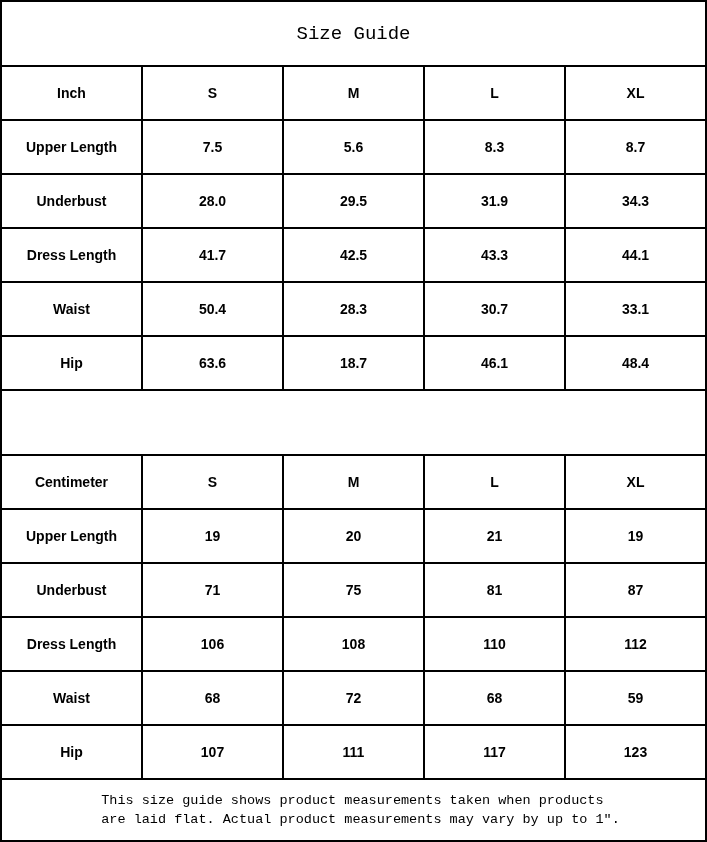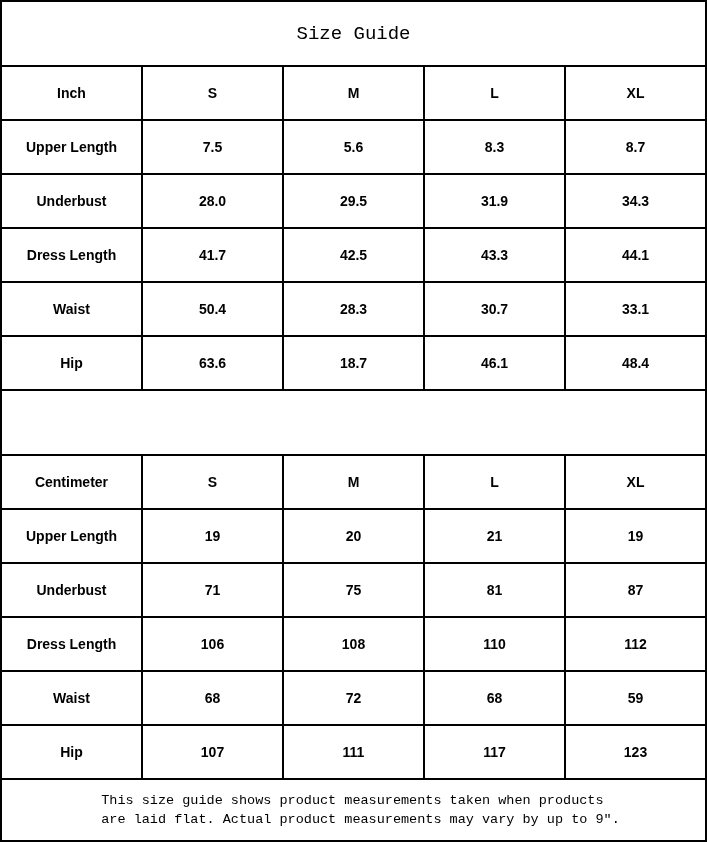--- a/index.html
+++ b/index.html
@@ -165,17 +165,17 @@
   <tr class="data-row">
     <td class="label-cell">Hip</td>
     <td class="value-cell">107</td>
     <td class="value-cell">111</td>
     <td class="value-cell">117</td>
     <td class="value-cell">123</td>
   </tr>
 
   <tr class="footer-row">
     <td class="footer-cell" colspan="5">
-      <span class="footnote-block"><span>This size guide shows product measurements taken when products</span><br><span>are laid flat. Actual product measurements may vary by up to 9″.</span></span>
+      <span class="footnote-block"><span>This size guide shows product measurements taken when products</span><br><span>are laid flat. Actual product measurements may vary by up to 1″.</span></span>
     </td>
   </tr>
 </tbody>
   </table>
 
 </body></html>

